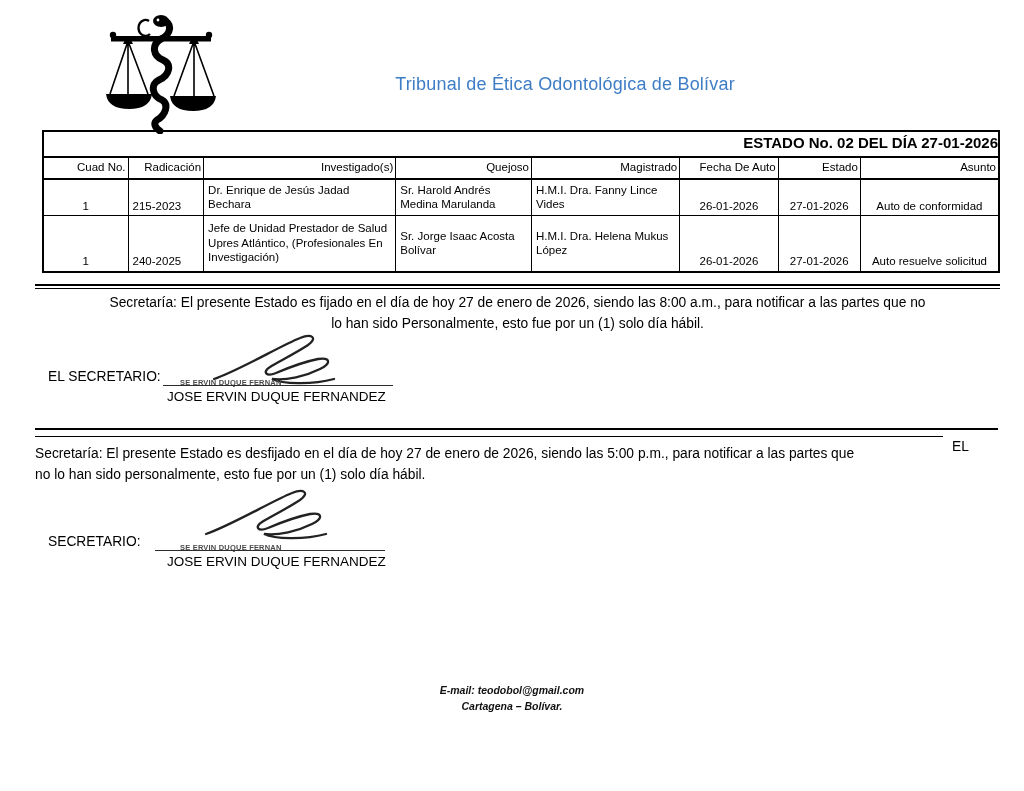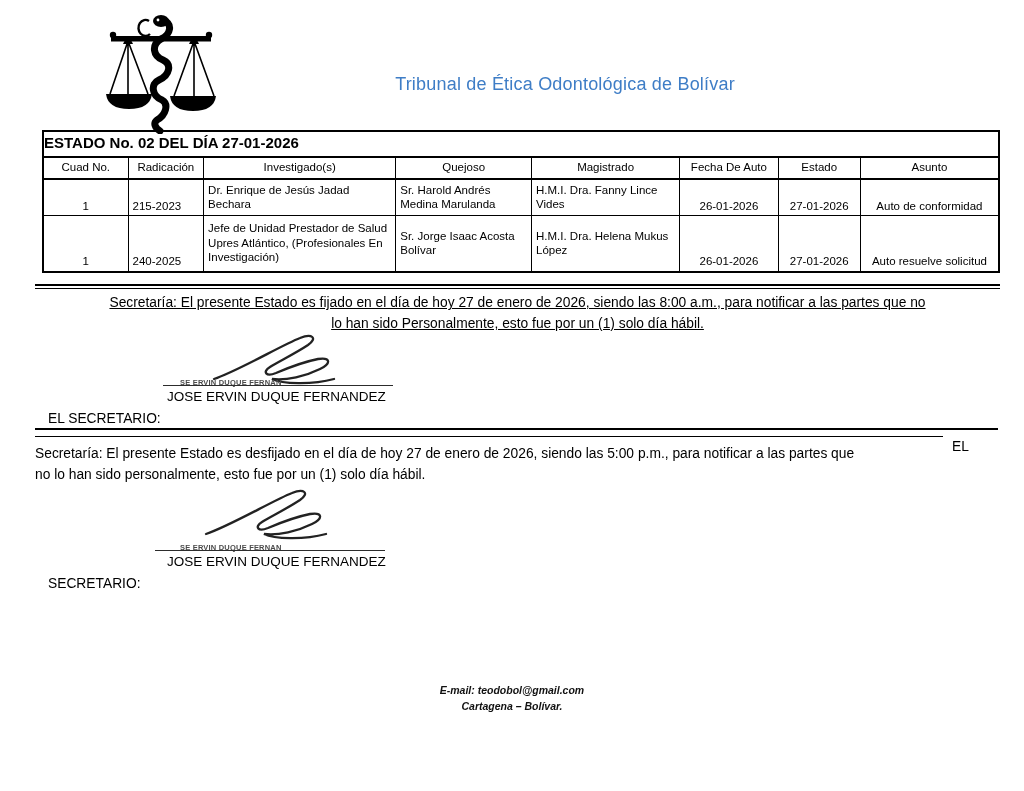--- a/index.html
+++ b/index.html
@@ -15,36 +15,36 @@
   .doc-subtitle { left:265px; top:99px; width:600px; text-align:center;
     font-size:12px; color:#1c1c1c; }
 
   
   .table-wrap { left:42px; top:130px; width:958px; }
   table.estado { border-collapse:collapse; width:100%; table-layout:fixed;
     font-size:11.5px; line-height:1.25; }
   table.estado, table.estado td, table.estado th { border:1px solid #000; }
   table.estado { border:2px solid #000; }
   table.estado .title-cell { border-bottom:2px solid #000; font-weight:bold;
-    font-size:15px; text-align:left; padding:2px 0 3px; }
+    font-size:15px; text-align:right; padding:2px 0 3px; }
   table.estado th { font-weight:normal; border-bottom:2px solid #000;
-    text-align:center; vertical-align:middle; padding:1px 2px 2px; }
+    text-align:right; vertical-align:middle; padding:1px 2px 2px; }
   table.estado td { padding:1px 4px 2px; vertical-align:bottom; }
   .tc { text-align:center; }
   .vm { vertical-align:middle !important; }
 
   
   .rule-double { height:2px; border-top:2px solid #000; border-bottom:1px solid #000; }
   .rule-thin  { border-top:1.5px solid #000; }
 
   
   .para { font-size:13.8px; line-height:21px; white-space:nowrap; }
   .center { text-align:center; }
 
-  .sec-label { font-size:13.8px;margin-top:42px; }
+  .sec-label { font-size:13.8px; }
   .sec-name  { font-size:13.5px; }
   .sig-line  { border-bottom:1.5px solid #2c2c2c; }
   .stamp { font-size:7.5px; font-weight:bold; color:#4a4a4a; letter-spacing:0.2px;
     white-space:nowrap; }
   .sig-svg path { fill:none; stroke:#222; stroke-width:2.3; stroke-linecap:round; }
 
   
   .footer { left:0; top:683px; width:1024px; text-align:center;
     font-size:10.5px; font-weight:bold; font-style:italic; line-height:15.5px; color:#111; }
 
@@ -125,21 +125,21 @@
         <td class="vm">H.M.I. Dra. Helena Mukus López</td>
         <td class="tc">26-01-2026</td>
         <td class="tc">27-01-2026</td>
         <td class="tc">Auto resuelve solicitud</td>
       </tr>
     </tbody>
       </table>
   </div>
 
   <div class="abs rule-double" style="left:35px; top:284px; width:965px;"></div>
-  <div class="abs para center" style="left:35px; top:292px; width:965px;text-decoration:underline;">
+  <div class="abs para center" style="left:35px; top:292px; width:965px;">
     <div>Secretaría:  El presente Estado es fijado en el día de hoy 27 de enero de 2026, siendo las 8:00 a.m., para notificar a las partes que no</div>
     <div>lo han sido Personalmente, esto fue por un (1) solo día hábil.</div>
   </div>
 
   <svg class="abs sig-svg" style="left:208px; top:331px;" width="138" height="58" viewBox="0 0 138 58" aria-hidden="true">
     <path d="M6,48 C30,40 74,14 92,7 C104,2 110,7 100,14 C88,22 70,31 62,36 C54,41 58,46 68,42 C82,36 100,30 110,28 C122,26 124,32 112,38 C98,45 78,50 64,48 C74,53 104,54 126,48"></path>
   </svg>
   <span class="abs stamp" style="left:180px; top:378px;">SE ERVIN DUQUE FERNAN</span>
   <div class="abs sig-line" style="left:163px; top:371px; width:230px; height:14px;"></div>
   <span class="abs sec-label" style="left:48px; top:369px;">EL SECRETARIO:</span>

